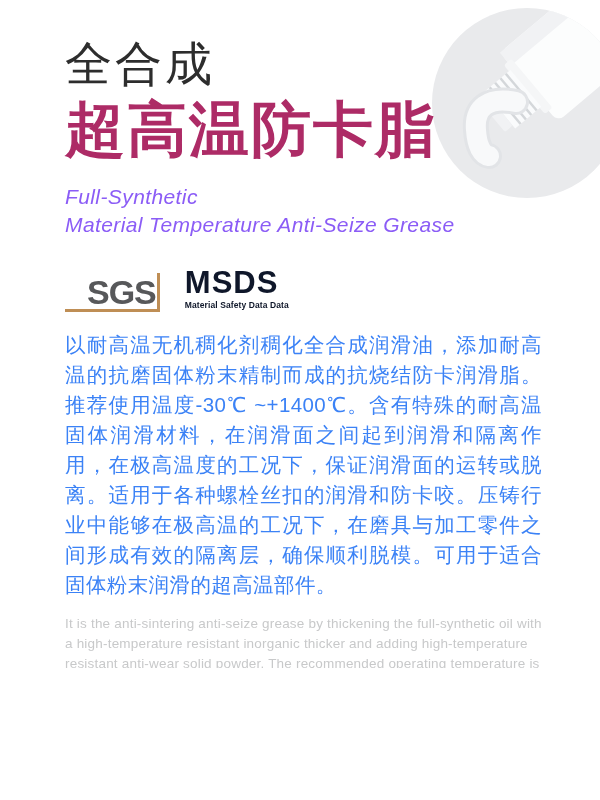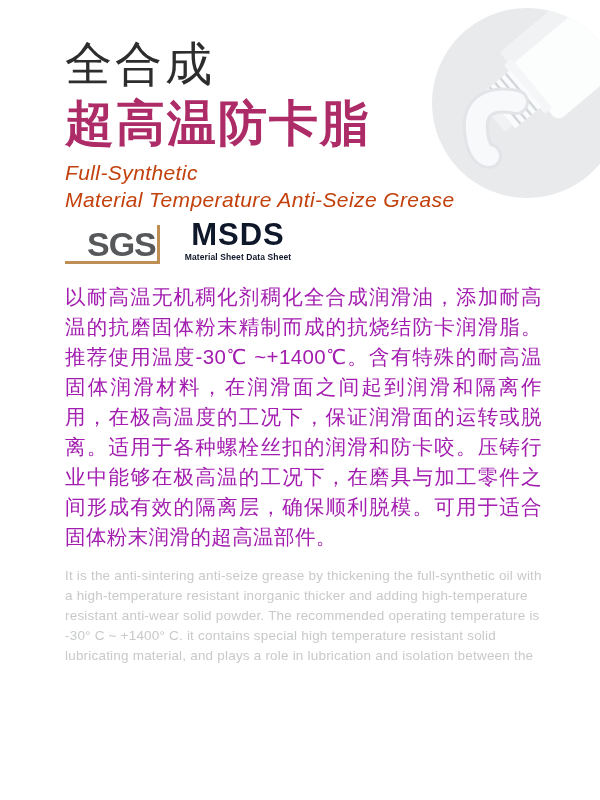--- a/index.html
+++ b/index.html
@@ -9,45 +9,45 @@
   
   .product-circle {
     position:absolute; top:8px; right:-22px;
     width:190px; height:190px; border-radius:50%;
     background:#e9eaec; overflow:hidden;
   }
 
   .content { position:absolute; left:65px; top:38px; width:477px; }
 
   .title-cn-1 { font-size:47px; font-weight:400; color:#2d2d2d; letter-spacing:3px; line-height:1.12; }
-  .title-cn-2 { font-size:49px; font-weight:700; color:#ad2b66; letter-spacing:2px; line-height:1.1; margin-top:6px; }
+  .title-cn-2 { font-size:60px; font-weight:700; color:#ad2b66; letter-spacing:2px; line-height:1.1; margin-top:6px; }
 
-  .subtitle { margin-top:8px; font-style:italic; color:#c2410c; font-size:21px; line-height:1.33; letter-spacing:0.4px; }
+  .subtitle { margin-top:20px; font-style:italic; color:#8b5cf6; font-size:21px; line-height:1.33; letter-spacing:0.4px; }
 
-  .cert-row { display:flex; align-items:flex-end; gap:26px; height:50px;text-align:center; }
+  .cert-row { margin-top:24px; display:flex; align-items:flex-end; gap:26px; height:50px; }
 
   .sgs-box {
     position:relative; display:inline-block;
     padding:0 3px 1px 22px;
     border-bottom:3px solid #bf8e55;
   }
   .sgs-box::after {
     content:""; position:absolute; right:-1px; top:-3px; bottom:-3px;
     width:3px; background:#bf8e55;
   }
   .sgs-text { font-size:34px; font-weight:700; color:#57585a; letter-spacing:-1px; line-height:0.95; }
 
   .msds-box { color:#0f172a; padding-bottom:2px; }
   .msds-main { font-size:31px; font-weight:800; letter-spacing:1px; line-height:0.92; }
   .msds-sub { font-size:8.5px; font-weight:700; margin-top:3px; letter-spacing:0.1px; white-space:nowrap; }
 
   .rohs-text { font-family:"Liberation Serif", serif; font-size:40px; color:#6e7c71; letter-spacing:1px; line-height:0.88; padding-bottom:2px; }
 
   .desc-cn {
-    margin-top:18px; font-size:20.5px; line-height:30px; color:#a21caf;
+    margin-top:18px; font-size:20.5px; line-height:30px; color:#3b82f6;
     text-align:justify; letter-spacing:0.4px;
   }
   .desc-en {
     margin-top:14px; font-size:13.5px; line-height:20px; color:#c8c9ca;
     letter-spacing:0.2px; text-align:left;
   }
 </style>
 </head>
 <body>
 
@@ -82,21 +82,21 @@
       <div>Full-Synthetic</div>
       <div>Material Temperature Anti-Seize Grease</div>
     </div>
 
     <div class="cert-row">
       <div class="sgs-box">
         <span class="sgs-text">SGS</span>
       </div>
       <div class="msds-box">
         <div class="msds-main">MSDS</div>
-        <div class="msds-sub">Material Sheet Data Sheet</div>
+        <div class="msds-sub">Material Safety Data Data</div>
       </div>
     </div>
 
     <div class="desc-cn">以耐高温无机稠化剂稠化全合成润滑油，添加耐高温的抗磨固体粉末精制而成的抗烧结防卡润滑脂。推荐使用温度-30℃ ~+1400℃。含有特殊的耐高温固体润滑材料，在润滑面之间起到润滑和隔离作用，在极高温度的工况下，保证润滑面的运转或脱离。适用于各种螺栓丝扣的润滑和防卡咬。压铸行业中能够在极高温的工况下，在磨具与加工零件之间形成有效的隔离层，确保顺利脱模。可用于适合固体粉末润滑的超高温部件。</div>
 
     <div class="desc-en">It is the anti-sintering anti-seize grease by thickening the full-synthetic oil with a high-temperature resistant inorganic thicker and adding high-temperature resistant anti-wear solid powder. The recommended operating temperature is -30° C ~ +1400° C. it contains special high temperature resistant solid lubricating material, and plays a role in lubrication and isolation between the lubricating surfaces. The operation or disengagement of lubricating surface is ensured under the condition of extremely high temperature. It is suitable for lubrication and anti-seize of various bolt and thread. In die casting industry, an effective isolation layer can be formed between grinding tools and machined parts at very high temperature to ensure smooth demoulding. It can be used for ultra-high temperature parts suitable for solid powder lubrication.</div>
 
   </div>
 </div>
 

